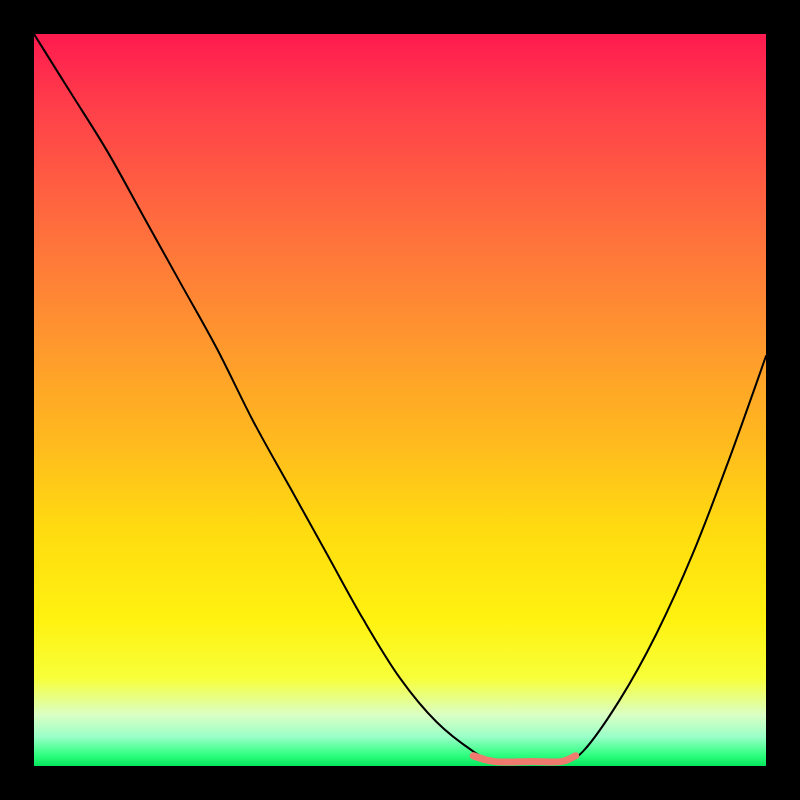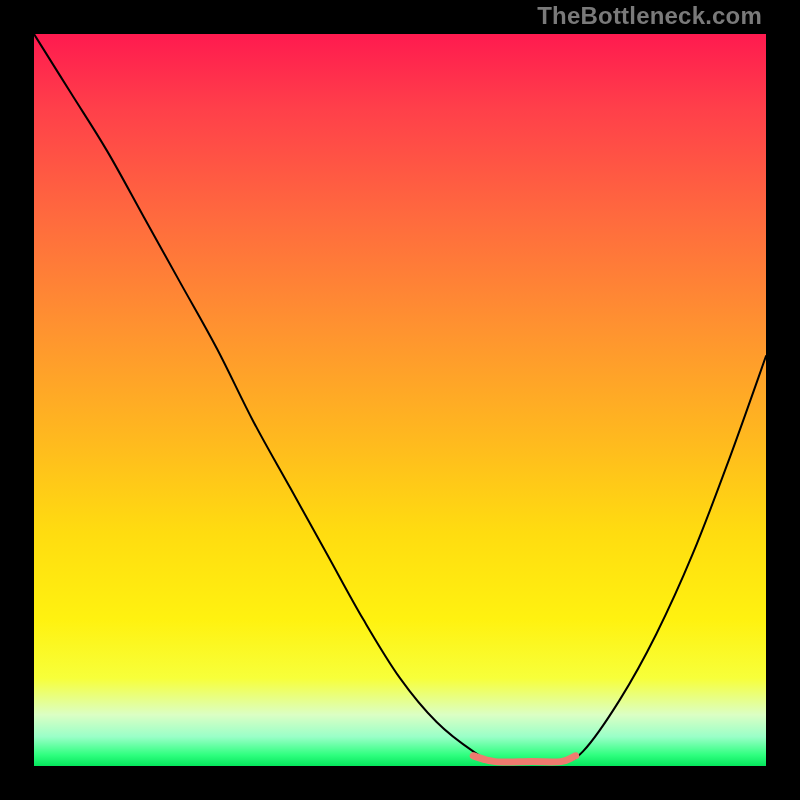--- a/index.html
+++ b/index.html
@@ -54,21 +54,20 @@
     position: absolute;
     left: 0; top: 0;
     width: 732px; height: 732px;
   }
 </style>
 </head>
 <body>
 
 <div class="frame">
 
-  <div class="watermark">TheBottleneck.com</div>
 
   <div class="plot-area">
     <div class="gradient-bg"></div>
 
     <svg class="curve" viewBox="0 0 732 732" preserveAspectRatio="none">
       <path fill="none" stroke="#000" stroke-width="2" stroke-linecap="round" stroke-linejoin="round" d="M 0 0 C 6.588 10.54079999999999, 23.424 37.478399999999944, 36.6 58.559999999999945 C 49.776 79.64159999999995, 60.02400000000001 94.7208, 73.2 117.12 C 86.376 139.5192, 96.624 159.2832, 109.8 183 C 122.976 206.7168, 133.22400000000002 225.1632, 146.4 248.88 C 159.576 272.59680000000003, 169.824 289.72560000000004, 183 314.76000000000005 C 196.176 339.79440000000005, 206.424 362.92560000000003, 219.6 387.96000000000004 C 232.77599999999998 412.99440000000004, 243.024 430.1232, 256.2 453.84 C 269.376 477.55679999999995, 279.624 496.0032, 292.8 519.72 C 305.976 543.4368000000001, 316.22400000000005 563.2008000000001, 329.40000000000003 585.6 C 342.576 607.9992, 352.824 625.7135999999999, 366 644.16 C 379.176 662.6064, 389.42400000000004 674.904, 402.6 688.08 C 415.776 701.2560000000001, 428.6592 710.24496, 439.2 717.36 C 449.7408 724.47504, 450.61920000000003 725.7633599999999, 461.16 727.608 C 471.7008 729.45264, 485.90160000000003 727.608, 497.76000000000005 727.608 C 509.61840000000007 727.608, 517.8168 729.45264, 527.04 727.608 C 536.2632 725.7633599999999, 538.4592 728.4278400000001, 549 717.36 C 559.5408 706.29216, 572.424 687.2016, 585.6 666.12 C 598.7760000000001 645.0384, 609.0239999999999 626.592, 622.1999999999999 600.24 C 635.376 573.888, 645.624 551.3424, 658.8000000000001 519.72 C 671.9760000000001 488.09760000000006, 682.2239999999999 460.1352, 695.4 424.56 C 708.576 388.9848, 725.412 340.52639999999997, 732 322.08"></path>
       <path fill="none" stroke-width="7" stroke-linecap="round" stroke-linejoin="round" stroke="#ef7b6f" d="M 439.2 721.752 C 443.1528 722.80608, 450.61920000000003 726.55392, 461.16 727.608 C 471.7008 728.66208, 485.90160000000003 727.608, 497.76000000000005 727.608 C 509.61840000000007 727.608, 519.1344 728.66208, 527.04 727.608 C 534.9455999999999 726.55392, 539.0447999999999 722.80608, 541.68 721.752"></path>
     </svg>
   </div>
 </div>

